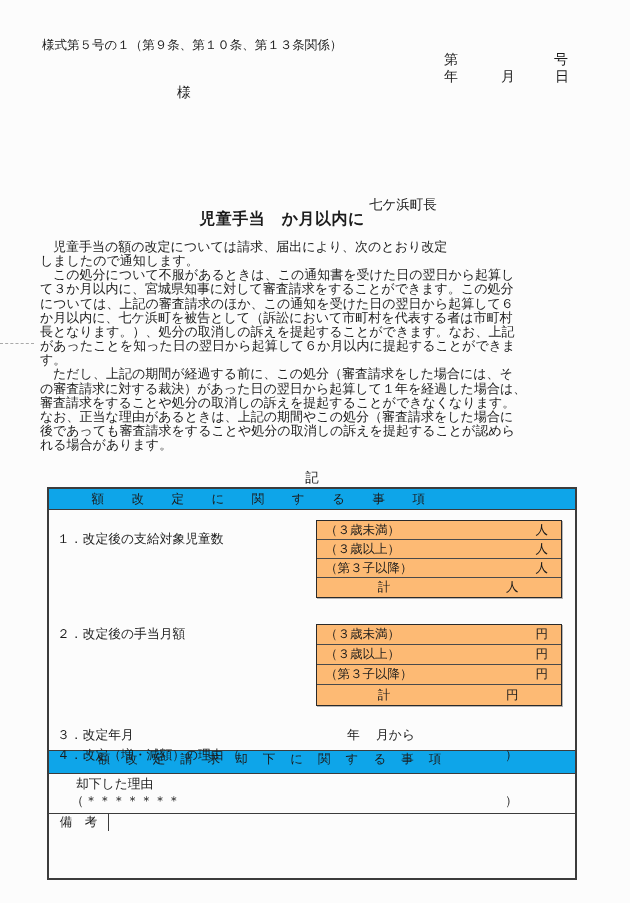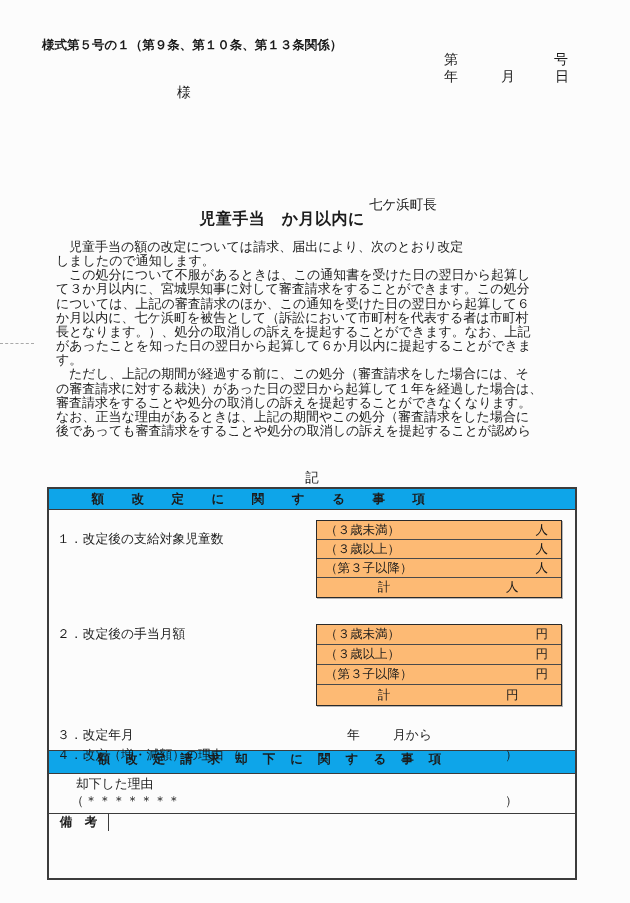--- a/index.html
+++ b/index.html
@@ -1,49 +1,49 @@
 <!DOCTYPE html>
 <html lang="ja"><head>
 <meta charset="utf-8">
 <style>
   html,body{margin:0;padding:0;background:#fcfcfc;}
   .page{position:relative;width:630px;height:903px;background:#fcfcfc;
         font-family:"Liberation Serif","DejaVu Serif",serif;color:#1b1b1b;overflow:hidden;}
   .abs{position:absolute;}
-  .pre{white-space:pre;font-weight:bold;}
+  .pre{white-space:pre;}
   .sans{font-family:"Liberation Sans","DejaVu Sans",sans-serif;}
 
   .form-number{left:42px;top:37px;font-size:12.5px;}
   .docno-prefix{left:444px;top:51px;font-size:14px;}
   .docno-suffix{left:554px;top:51px;font-size:14px;}
   .date-year{left:444px;top:68px;font-size:14px;}
   .date-month{left:501px;top:68px;font-size:14px;}
   .date-day{left:555px;top:68px;font-size:14px;}
   .addressee{left:177px;top:84px;font-size:14px;}
   .issuer{left:369px;top:196px;font-size:13.5px;}
   .doc-title{left:40px;top:209px;width:484px;text-align:center;font-size:16px;font-weight:bold;letter-spacing:.5px;}
   .fold-mark{left:0;top:343px;width:34px;border-top:1px dashed #a9a9a9;height:0;}
 
   .body-text{left:40px;top:240px;width:540px;font-size:13px;line-height:14.15px;}
-  .body-text div{white-space:pre;margin-left:16px;}
+  .body-text div{white-space:pre;}
   .ki{left:47px;top:470px;width:530px;text-align:center;font-size:13.5px;line-height:16px;}
 
   .main-table{left:47px;top:487px;width:530px;height:393px;border:2px solid #3c3c3c;background:#fcfcfc;box-sizing:border-box;}
   .band{background:#0ea5e9;text-align:center;font-size:12.5px;box-sizing:border-box;}
   .band1{height:21px;line-height:20px;letter-spacing:2.2em;padding-right:80px;border-bottom:1px solid #3c3c3c;}
   .band2{height:24px;line-height:17px;letter-spacing:1.2em;padding-right:70px;border-top:1px solid #3c3c3c;border-bottom:1px solid #3c3c3c;}
 
   .sec1{position:relative;height:240px;}
   .item-label{position:absolute;font-size:12.8px;white-space:pre;}
   .item1-label{left:8px;top:21px;}
   .item2-label{left:8px;top:116px;}
   .item3-label{left:8px;top:217px;}
   .item4-label{left:8px;top:237px;}
   .item3-year{left:298px;top:217px;}
-  .item3-month{left:344px;top:217px;}
+  .item3-month{left:327px;top:217px;}
   .item4-open{left:178px;top:237px;}
   .item4-close{left:456px;top:237px;}
 
   .inner-table{position:absolute;left:267px;width:246px;border:1.5px solid #2a2a2a;background:#fdba74;
                box-sizing:border-box;box-shadow:1px 1px 0 #b5b5b5;}
   .inner1{top:10px;}
   .inner2{top:114px;}
   .irow{display:flex;justify-content:space-between;align-items:center;border-bottom:1px solid #4a4a4a;
         font-size:12.5px;box-sizing:border-box;}
   .inner1 .irow{height:19px;}
@@ -94,20 +94,21 @@
       <div>については、上記の審査請求のほか、この通知を受けた日の翌日から起算して６</div>
       <div>か月以内に、七ケ浜町を被告として（訴訟において市町村を代表する者は市町村</div>
       <div>長となります。）、処分の取消しの訴えを提起することができます。なお、上記</div>
       <div>があったことを知った日の翌日から起算して６か月以内に提起することができま</div>
       <div>す。</div>
       <div>　ただし、上記の期間が経過する前に、この処分（審査請求をした場合には、そ</div>
       <div>の審査請求に対する裁決）があった日の翌日から起算して１年を経過した場合は、</div>
       <div>審査請求をすることや処分の取消しの訴えを提起することができなくなります。</div>
       <div>なお、正当な理由があるときは、上記の期間やこの処分（審査請求をした場合に</div>
       <div>後であっても審査請求をすることや処分の取消しの訴えを提起することが認めら</div>
+      <div>れる場合があります。</div>
     </div>
 
   <div class="abs ki">記</div>
 
   <div class="abs main-table">
 
     <div class="band band1 pre">額改定に関する事項</div>
 
     <div class="sec1">
       <span class="item-label item1-label">１．改定後の支給対象児童数</span>

